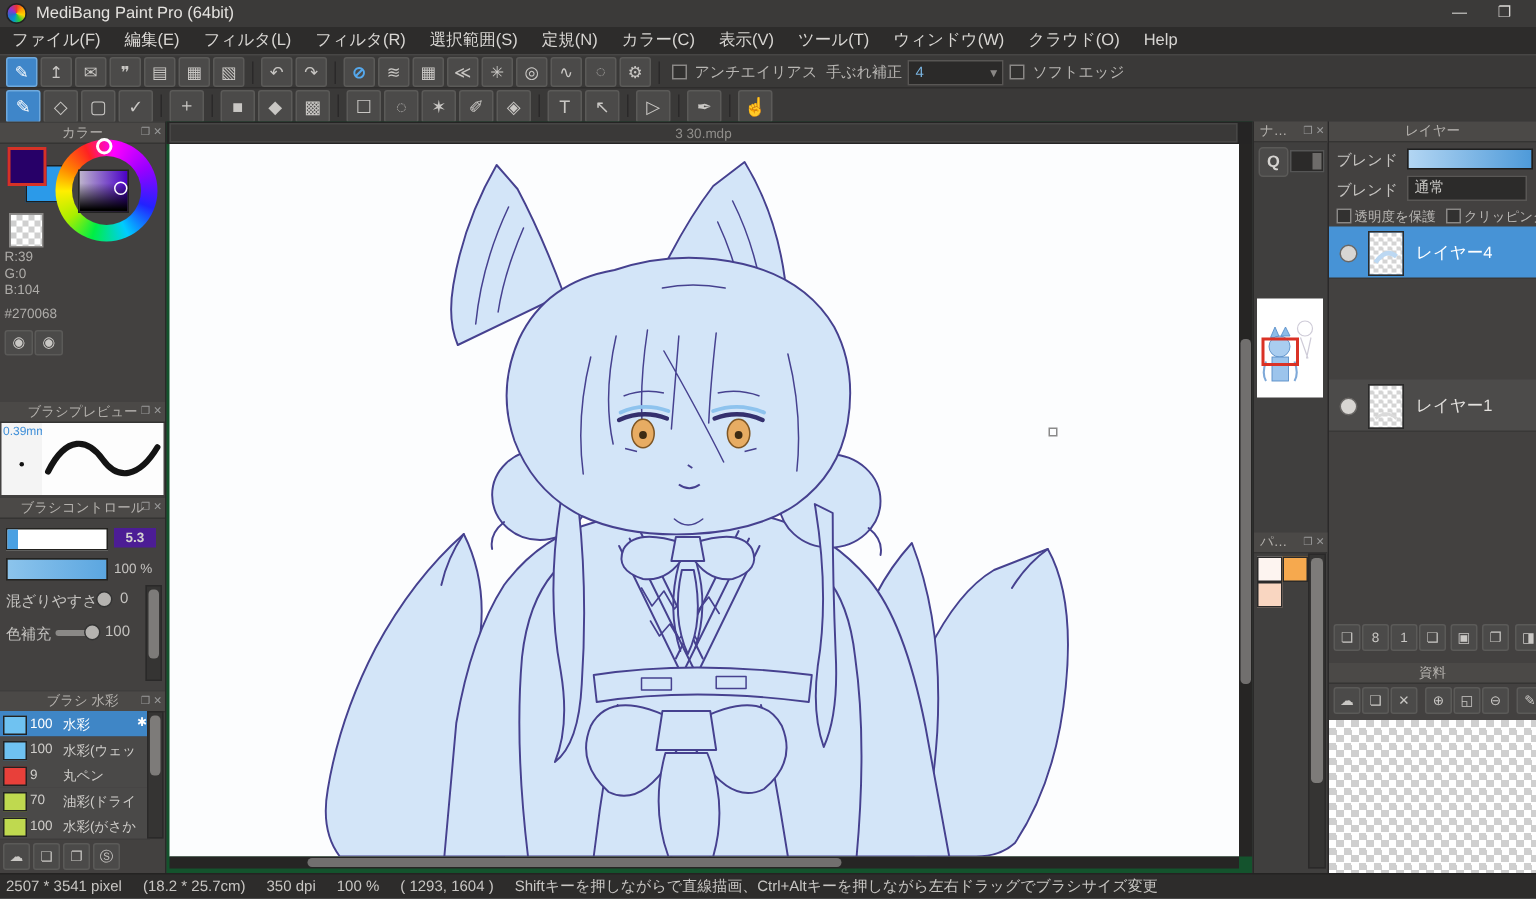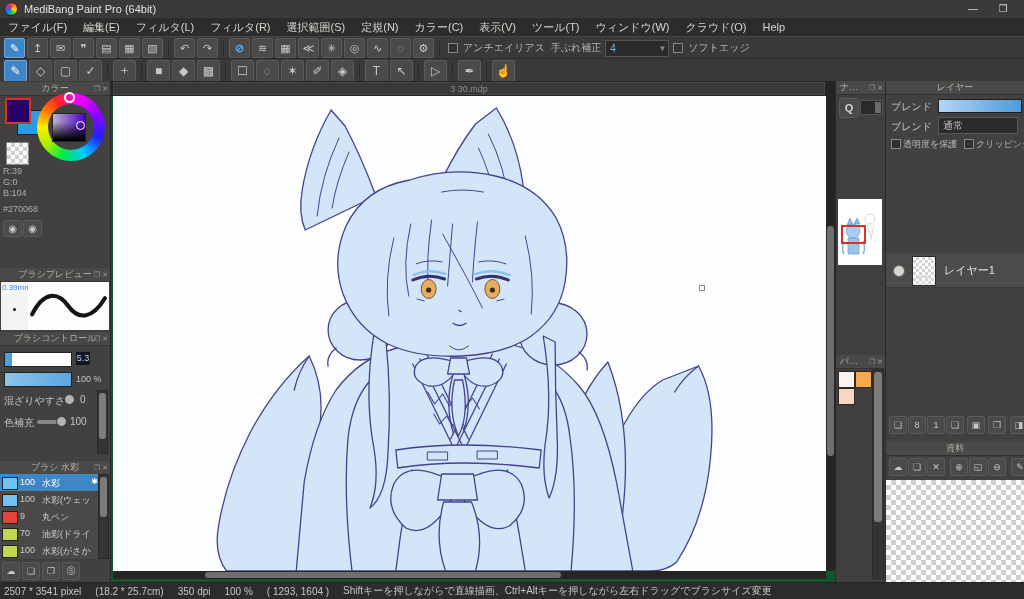--- a/index.html
+++ b/index.html
@@ -64,21 +64,21 @@
   .rgbline{position:absolute;left:3px;font-size:9px;line-height:11px;color:#aeaca9;}
   .palbtn{position:absolute;width:17px;height:15px;background:#4b4a49;border:1px solid #5b5a58;border-radius:2px;
           font-size:10px;color:#c9c7c4;text-align:center;line-height:15px;}
 
   
   .pv-left{position:absolute;left:1px;top:14px;width:27px;bottom:1px;background:#f4f4f4;border-right:1px solid #999;}
   .pv-size{position:absolute;left:1px;top:1px;font-size:8px;color:#3f8fd8;white-space:nowrap;}
   .pv-dot{position:absolute;left:12px;top:26px;width:3px;height:3px;background:#111;border-radius:50%;}
   .pv-right{position:absolute;left:28px;right:1px;top:14px;bottom:1px;background:#fdfdfd;}
   .ctl-bar{position:absolute;height:13px;border:1px solid #23221f;}
-  .ctl-val{position:absolute;width:14px;height:13px;background:#0f172a;font-size:9px;color:#d5d3d0;text-align:center;line-height:13px;}
+  .ctl-val{position:absolute;width:28px;height:13px;background:#4c1d95;font-size:9px;color:#d5d3d0;text-align:center;line-height:13px;font-weight:bold;}
   .ctl-lbl{position:absolute;font-size:10px;color:#c5c3c0;white-space:nowrap;}
   .knob{position:absolute;width:9px;height:9px;border-radius:50%;background:#b5b3b0;border:1px solid #333;}
   .vscr{position:absolute;width:9px;background:#353433;border:1px solid #2a2929;}
   .vscr .th{position:absolute;left:1px;right:1px;background:#7d7b79;border-radius:3px;}
 
   
   .brow{position:absolute;left:0;right:10px;height:17px;border-bottom:1px solid #3e3d3c;background:#4a4948;}
   .brow.sel{background:#3f86c6;}
   .brow .bsw{position:absolute;left:2px;top:3px;width:14px;height:11px;border:1px solid #222;}
   .brow .bnum{position:absolute;left:20px;top:3px;font-size:9px;color:#cfcdca;}
@@ -462,20 +462,29 @@
       </div>
       <div class="rlabel" style="left:5px;top:19px;">ブレンド</div>
       <div class="opslider"></div>
       <div class="rlabel" style="left:5px;top:39px;">ブレンド</div>
       <div class="blenddrop">通常</div>
       <div class="rcheck" style="left:5px;top:58px;"></div>
       <div class="rchecklbl" style="left:17px;top:57px;">透明度を保護</div>
       <div class="rcheck" style="left:78px;top:58px;"></div>
       <div class="rchecklbl" style="left:90px;top:57px;">クリッピング</div>
 
+      <div class="lrow sel" style="top:70px;">
+        <span class="leye"></span>
+        <span class="lthumb checker-sm">
+          <svg viewBox="0 0 22 28" width="22" height="28">
+              <path d="M4,20 Q11,10 18,16" stroke="#bcd8f2" stroke-width="3" fill="none"></path>
+            </svg>
+        </span>
+        <span class="lname">レイヤー4</span>
+      </div>
       <div class="lrow" style="top:172px;">
         <span class="leye"></span>
         <span class="lthumb checker-sm">
           <svg viewBox="0 0 22 28" width="22" height="28">
               <path d="M4,22 Q11,16 18,22" stroke="#dadada" stroke-width="2" fill="none"></path>
             </svg>
         </span>
         <span class="lname">レイヤー1</span>
       </div>
 

